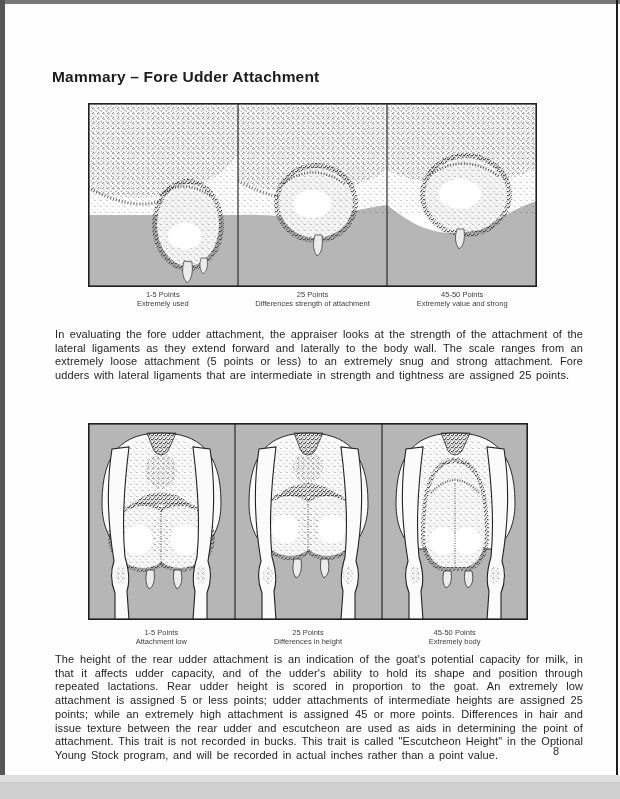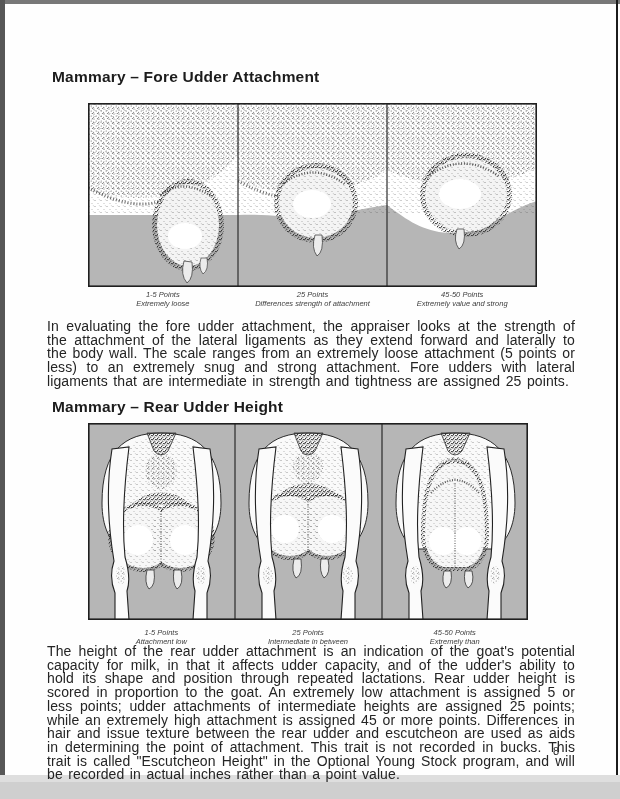--- a/index.html
+++ b/index.html
@@ -17,23 +17,23 @@
     color:#1c1c1c;letter-spacing:.2px;
   }
   .t1{top:68px;}
   .t2{top:398px;}
   .fig{position:absolute;left:88px;}
   .fig1{top:103px;width:449px;height:184px;}
   .fig2{top:423px;width:440px;height:197px;}
   .caps{position:absolute;left:88px;display:flex;}
   .caps1{top:290px;width:449px;}
   .caps2{top:628px;width:440px;}
-  .cap{flex:1;text-align:center;font-size:7.5px;line-height:9px;color:#3d3d3d;font-style:italic;}
+  .cap{flex:1;text-align:center;font-size:7.5px;line-height:9px;color:#3d3d3d;}
   .body{
-    position:absolute;left:47px;width:528px;margin:0;font-size:14px;
+    position:absolute;left:47px;width:528px;margin:8px;font-size:11px;
     line-height:13.7px;color:#242424;text-align:justify;
     letter-spacing:.1px;word-spacing:1.5px;
   }
   .p1{top:320px;}
   .p2{top:645px;}
   .pagenum{position:absolute;left:553px;top:745px;font-size:11px;color:#2a2a2a;}
 </style>
 </head>
 <body>
 
@@ -118,35 +118,34 @@
 
       <line x1="150" y1="0" x2="150" y2="184" stroke="#2e2e2e" stroke-width="1.2"></line>
       <line x1="299" y1="0" x2="299" y2="184" stroke="#2e2e2e" stroke-width="1.2"></line>
       <rect x="0.8" y="0.8" width="447.4" height="182.4" fill="none" stroke="#1f1f1f" stroke-width="1.6"></rect>
     </svg>
   </div>
 
   <div class="caps caps1">
     <div class="cap">
       <div>1-5 Points</div>
-      <div>Extremely loose</div>
+      <div>Extremely used</div>
     </div>
     <div class="cap">
       <div>25 Points</div>
       <div>Differences strength of attachment</div>
     </div>
     <div class="cap">
       <div>45-50 Points</div>
       <div>Extremely value and strong</div>
     </div>
   </div>
 
   <p class="body p1">In evaluating the fore udder attachment, the appraiser looks at the strength of the attachment of the lateral ligaments as they extend forward and laterally to the body wall.  The scale ranges from an extremely loose attachment (5 points or less) to an extremely snug and strong attachment.  Fore udders with lateral ligaments that are intermediate in strength and tightness are assigned 25 points.</p>
 
-  <h1 class="title t2">Mammary – Rear Udder Height</h1>
 
   <div class="fig fig2">
     <svg width="440" height="197" viewBox="0 0 440 197">
       <defs>
         <pattern id="p2l" width="6" height="6" patternUnits="userSpaceOnUse">
           <circle cx="1" cy="1.5" r="0.5" fill="#4a4a4a"></circle>
           <circle cx="4" cy="4.5" r="0.45" fill="#4a4a4a"></circle>
           <circle cx="5.2" cy="0.8" r="0.4" fill="#4a4a4a"></circle>
         </pattern>
         <pattern id="p2m" width="5" height="5" patternUnits="userSpaceOnUse">
@@ -245,24 +244,24 @@
     </svg>
   </div>
 
   <div class="caps caps2">
     <div class="cap">
       <div>1-5 Points</div>
       <div>Attachment low</div>
     </div>
     <div class="cap">
       <div>25 Points</div>
-      <div>Intermediate in between</div>
+      <div>Differences in height</div>
     </div>
     <div class="cap">
       <div>45-50 Points</div>
-      <div>Extremely than</div>
+      <div>Extremely body</div>
     </div>
   </div>
 
   <p class="body p2">The height of the rear udder attachment is an indication of the goat's potential capacity for milk, in that it affects udder capacity, and of the udder's ability to hold its shape and position through repeated lactations.  Rear udder height is scored in proportion to the goat.  An extremely low attachment is assigned 5 or less points; udder attachments of intermediate heights are assigned 25 points; while an extremely high attachment is assigned 45 or more points.  Differences in hair and issue texture between the rear udder and escutcheon are used as aids in determining the point of attachment.  This trait is not recorded in bucks.  This trait is called "Escutcheon Height" in the Optional Young Stock program, and will be recorded in actual inches rather than a point value.</p>
 
   <div class="pagenum">8</div>
 </div>
 
 </body></html>

